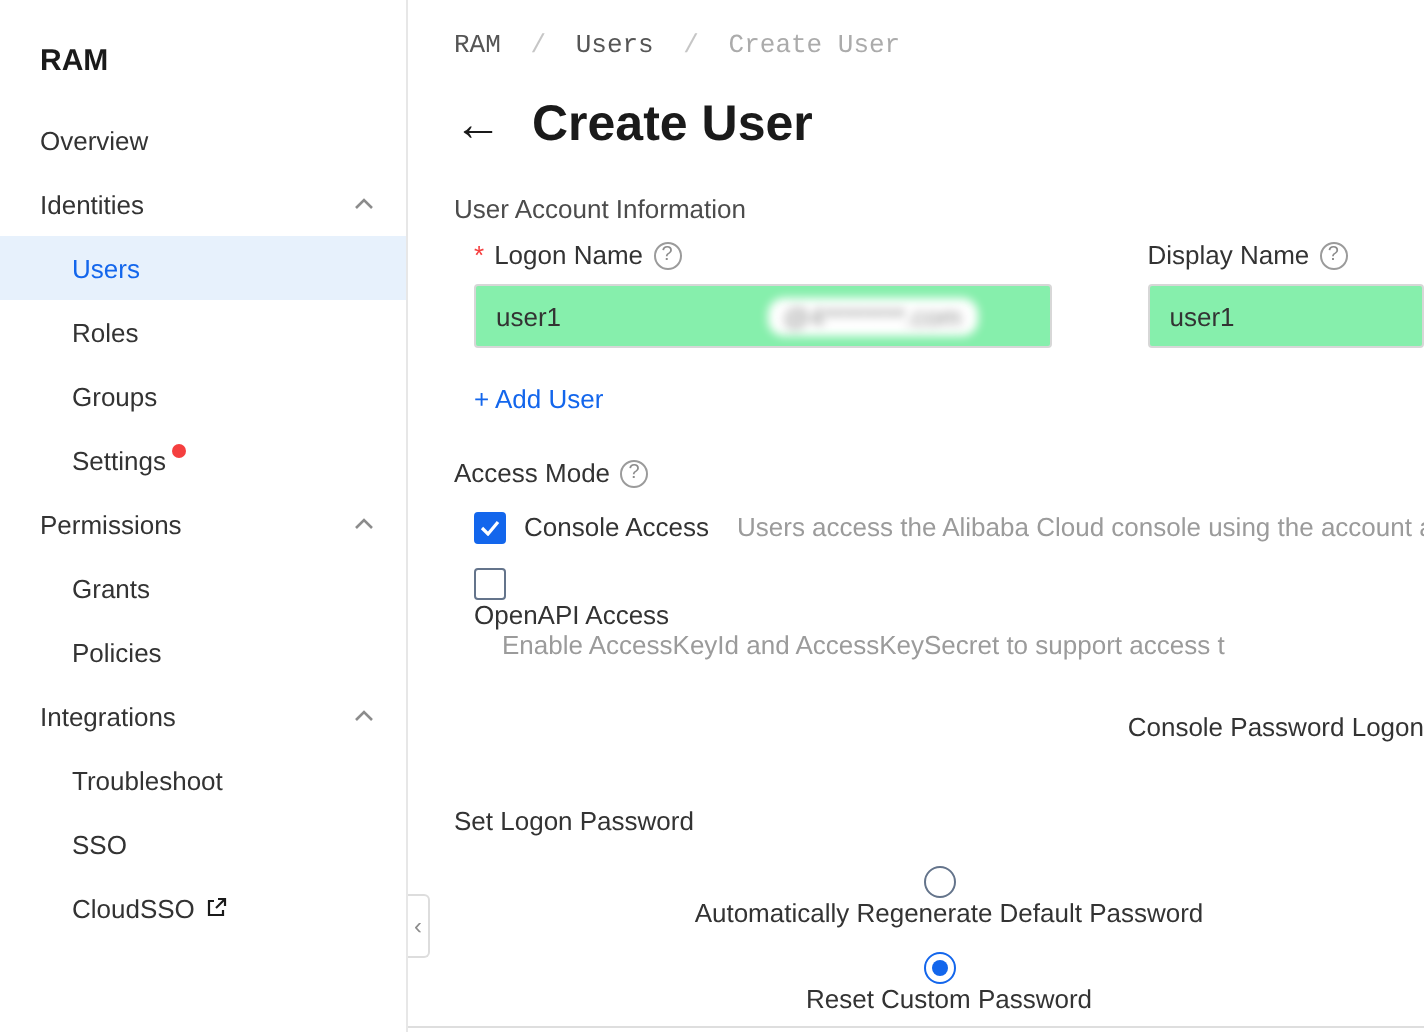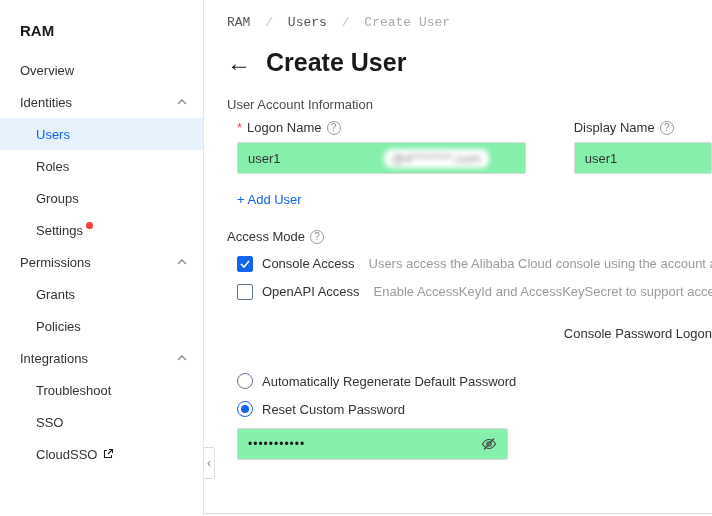--- a/index.html
+++ b/index.html
@@ -57,33 +57,33 @@
     background:#86efac; display:flex; align-items:center; padding:0 10px; cursor:text; }
   .field-logon .input-box { justify-content:space-between; }
   .domain { filter:blur(2.5px); color:#8f8f8f; background:#fff;
     padding:2px 8px; border-radius:8px; margin-right:26px; }
 
   .add-user { color:#1366ec; width:max-content; cursor:pointer; margin-bottom:22px; }
 
   .access-label-row { margin-bottom:12px; }
 
   .choice-row { display:flex; align-items:flex-start; white-space:nowrap; margin-bottom:12px; }
-  .choice-row.mb-lg { margin-bottom:26px; }
+  .choice-row.mb-lg { margin-bottom:26px;flex-direction:column; }
   .checkbox { width:16px; height:16px; flex:none; border:1px solid #64748b;
     border-radius:2px; margin-right:9px; display:inline-flex; align-items:center;
     justify-content:center; background:#fff; cursor:pointer; }
   .checkbox.checked { background:#1366ec; border-color:#1366ec; }
   .choice-label { color:#333; }
   .choice-desc { color:#9b9b9b; margin-left:14px; }
 
   .text-line { color:#333; }
   .console-pwd { margin-bottom:32px;text-align:right; }
   .set-pwd { margin-bottom:15px; }
 
-  .radio-row { display:flex; align-items:center; margin-bottom:12px; white-space:nowrap; }
+  .radio-row { display:flex; align-items:center; margin-bottom:12px; white-space:nowrap;flex-direction:column; }
   .radio-row.last { margin-bottom:11px; }
   .radio { width:16px; height:16px; flex:none; border-radius:50%;
     border:1px solid #64748b; margin-right:9px; position:relative;
     background:#fff; cursor:pointer; }
   .radio.selected { border-color:#1366ec; }
   .radio.selected::after { content:""; position:absolute; inset:3px;
     border-radius:50%; background:#1366ec; }
 
   .password-box { width:271px; justify-content:space-between; }
   .pwd-dots { font-size:12px; letter-spacing:1px; color:#1a1a1a; }
@@ -237,20 +237,21 @@
   </div>
 
   <div class="choice-row indent mb-lg">
     <span class="checkbox"></span>
     <span class="choice-label">OpenAPI Access</span>
     <span class="choice-desc">Enable AccessKeyId and AccessKeySecret to support access t</span>
   </div>
 
   <div class="text-line console-pwd">Console Password Logon</div>
 
+  <div class="text-line set-pwd">Set Logon Password</div>
 
   <div class="radio-row indent">
     <span class="radio"></span>
     <span>Automatically Regenerate Default Password</span>
   </div>
 
   <div class="radio-row indent last">
     <span class="radio selected"></span>
     <span>Reset Custom Password</span>
   </div>

